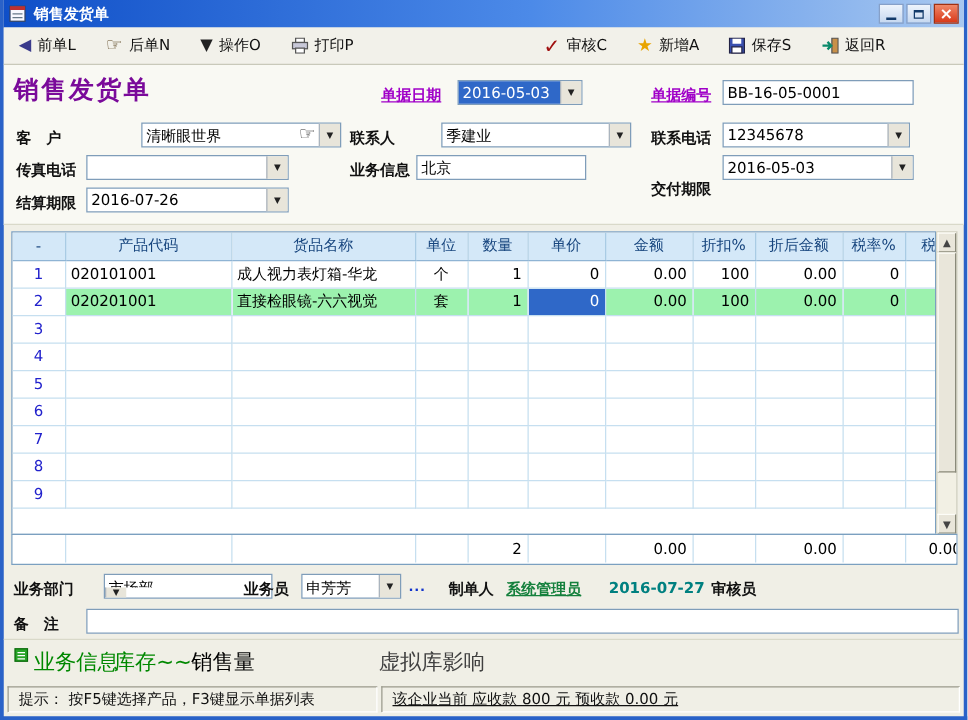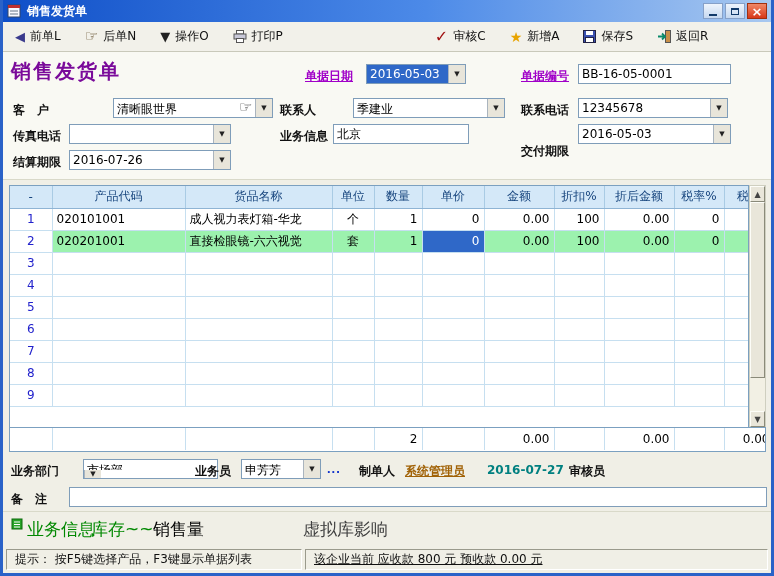--- a/index.html
+++ b/index.html
@@ -67,21 +67,21 @@
             font-size:8px; color:#444; display:flex; align-items:center; justify-content:center; cursor:pointer; }
   .sb-down { position:absolute; bottom:0; left:0; right:0; }
   .sb-thumb { position:absolute; left:0; top:16px; width:15px; height:176px; background:#e9e6da;
               border:1px solid; border-color:#fdfdf8 #8a8a7a #8a8a7a #fdfdf8; cursor:grab; }
   .summary-wrap { position:absolute; left:0; top:242px; width:757px; height:25px; overflow:hidden;
                   border:1px solid #7ba0c0; background:#fff; }
   .summary-table td { border-bottom:none; }
 
   
   .footer-area { position:relative; height:58px; flex:0 0 auto;padding-left:28px; }
-  .red-link { color:#a16207; text-decoration:underline; cursor:pointer; }
+  .red-link { color:#15803d; text-decoration:underline; cursor:pointer; }
   .teal-date { color:#008080; }
   .more-btn { position:absolute; color:#1133cc; font-weight:bold; font-size:13px; cursor:pointer; letter-spacing:1px; background:none; border:none; }
 
   
   .info-bar { position:relative; height:26px; flex:0 0 auto; border-top:1px solid #d9d9c9; }
   .ilabel { position:absolute; top:6px; font-size:17px; white-space:nowrap; }
   .green { color:#008800; }
   .gray { color:#404040; }
   .iicon { position:absolute; left:8px; top:6px; display:inline-flex; }
 

